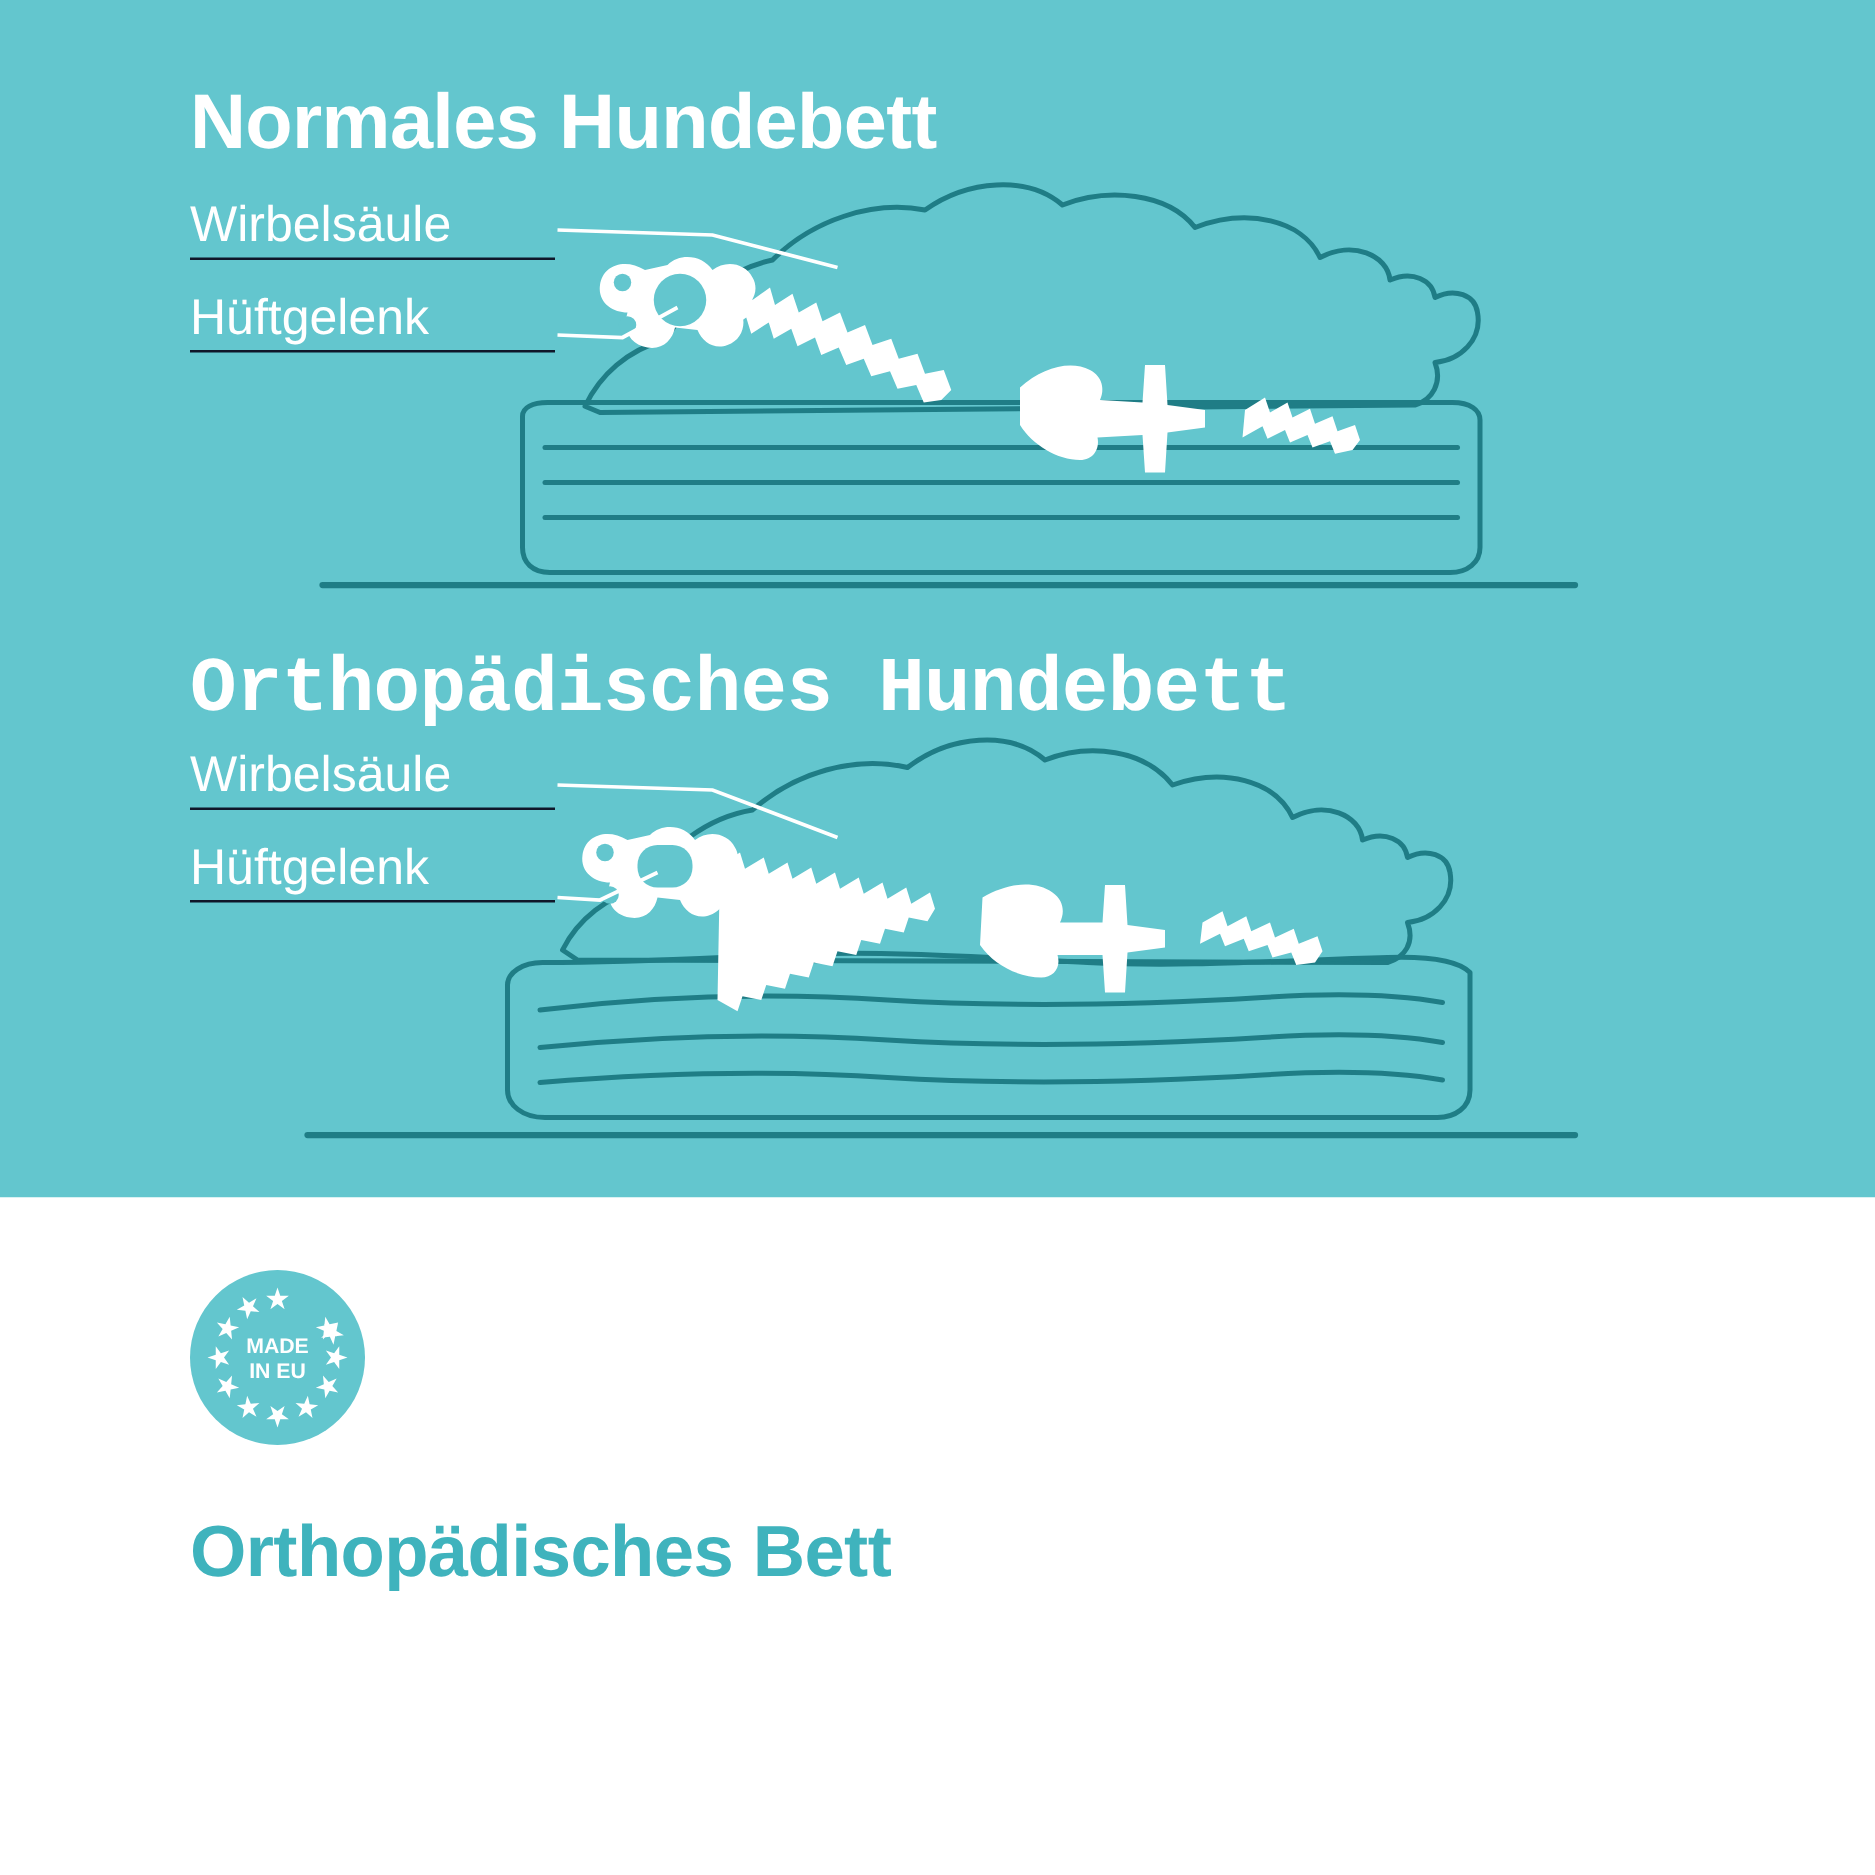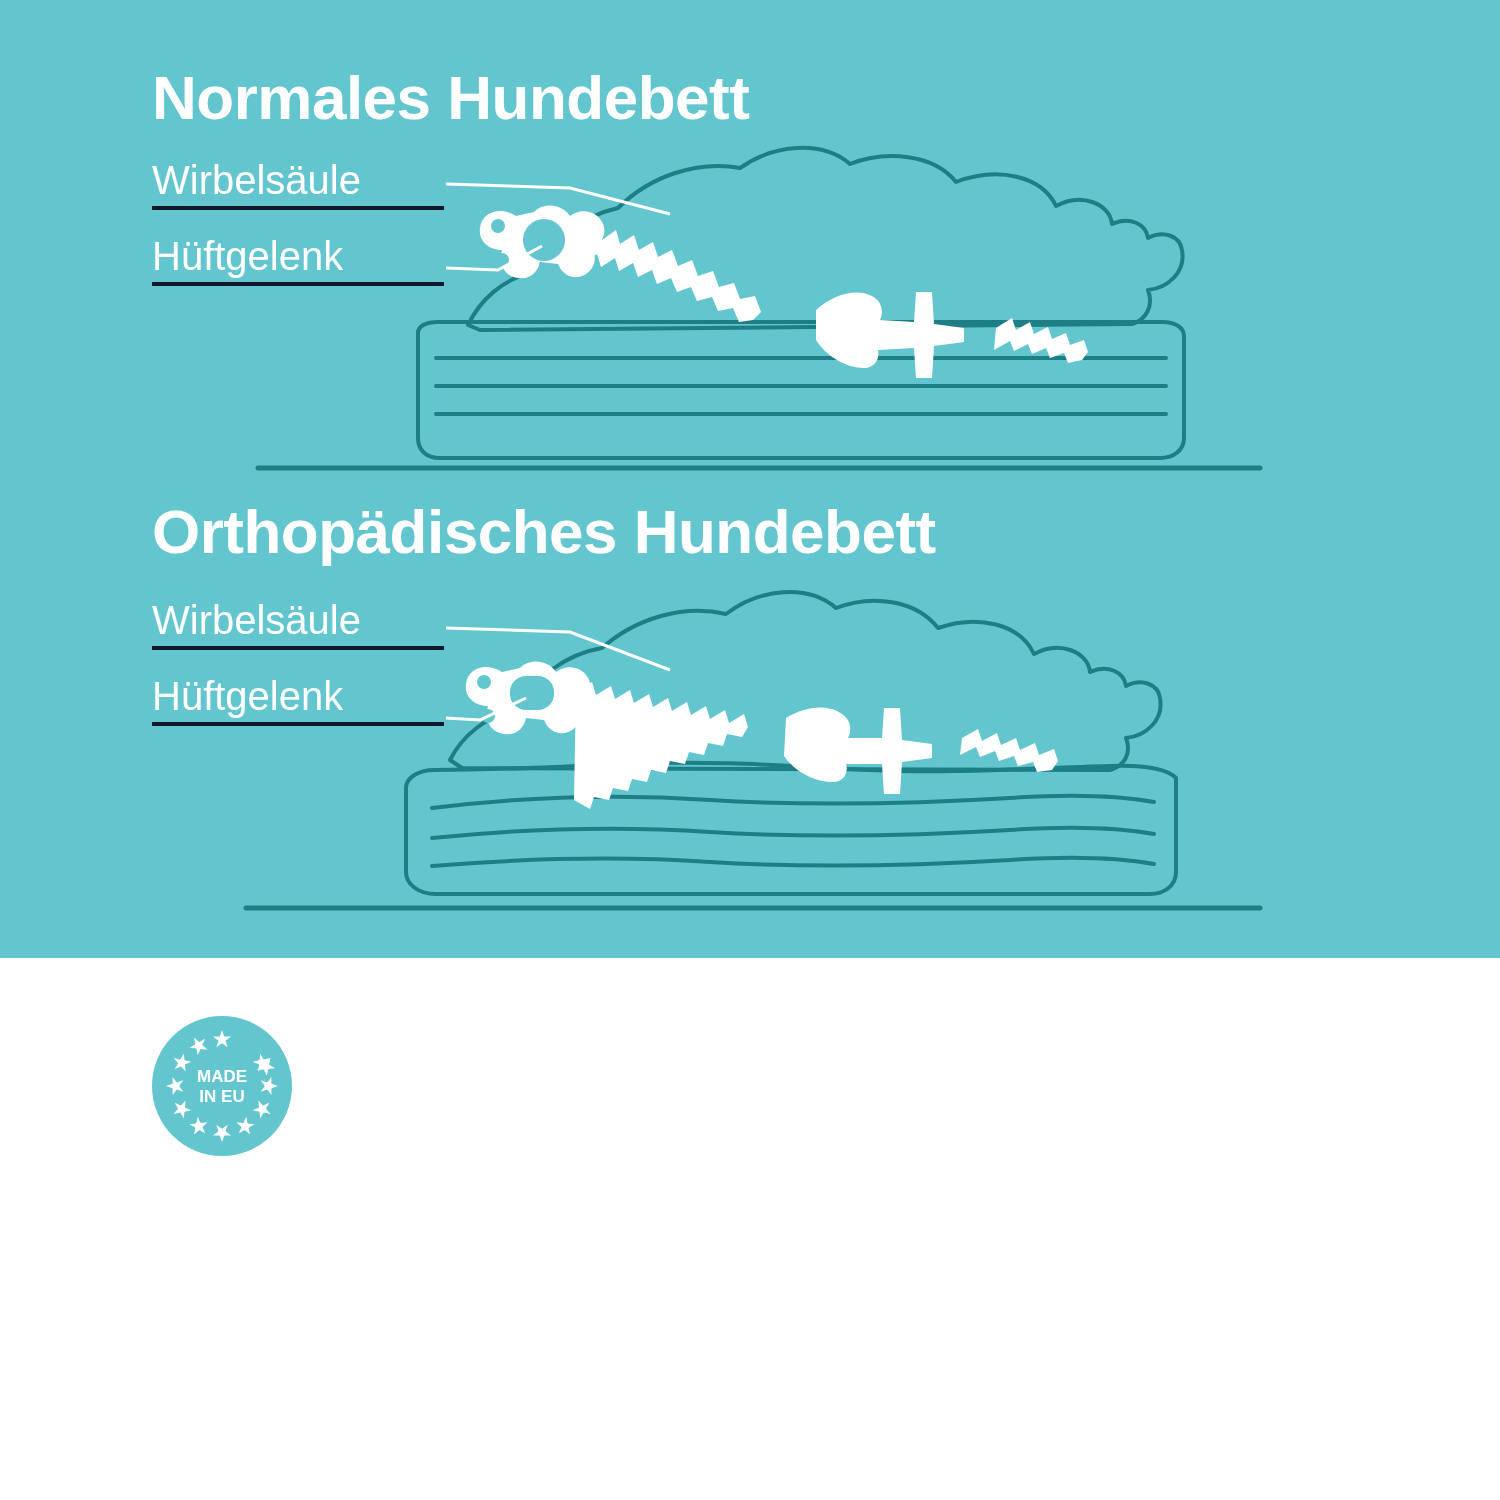--- a/index.html
+++ b/index.html
@@ -41,35 +41,35 @@
     position: absolute;
     left: 152px;
     margin: 0;
     color: #ffffff;
     font-size: 62px;
     font-weight: bold;
     letter-spacing: -0.5px;
     white-space: nowrap;
   }
   .title-a { top: 62px; }
-  .title-b { top: 56px; }
+  .title-b { top: 76px; font-family: Liberation Mono, monospace; }
 
   .callouts {
     position: absolute;
     left: 152px;
   }
   .callouts-a { top: 160px; }
   .callouts-b { top: 160px; }
 
   .callout-label {
     color: #ffffff;
     font-size: 40px;
     line-height: 1.0;
     padding-bottom: 6px;
-    border-bottom: 4px solid #0f172a;
+    border-bottom: 2px solid #0f172a;
     width: 292px;
     margin-bottom: 26px;
     white-space: nowrap;
   }
 
   .art {
     position: absolute;
     left: 150px;
     top: 120px;
     width: 1200px;
@@ -305,16 +305,17 @@
             <polygon points="70,14 72.2,20.6 79.1,20.6 73.5,24.7 75.7,31.3 70,27.2 64.3,31.3 66.5,24.7 60.9,20.6 67.8,20.6" transform="rotate(270 70 70)"></polygon>
             <polygon points="70,14 72.2,20.6 79.1,20.6 73.5,24.7 75.7,31.3 70,27.2 64.3,31.3 66.5,24.7 60.9,20.6 67.8,20.6" transform="rotate(300 70 70)"></polygon>
             <polygon points="70,14 72.2,20.6 79.1,20.6 73.5,24.7 75.7,31.3 70,27.2 64.3,31.3 66.5,24.7 60.9,20.6 67.8,20.6" transform="rotate(330 70 70)"></polygon>
           </g>
           <text x="70" y="66" text-anchor="middle" font-family="Liberation Sans, sans-serif" font-size="17" font-weight="bold">MADE</text>
           <text x="70" y="86" text-anchor="middle" font-family="Liberation Sans, sans-serif" font-size="17" font-weight="bold">IN EU</text>
         </g>
       </svg>
     </div>
 
+    <h2 class="bottom-title">Orthopädisches Bett</h2>
 
   </div>
 
 </div>
 
 </body></html>

